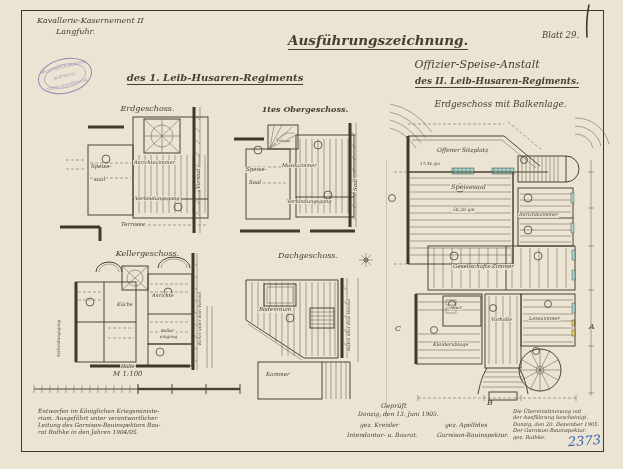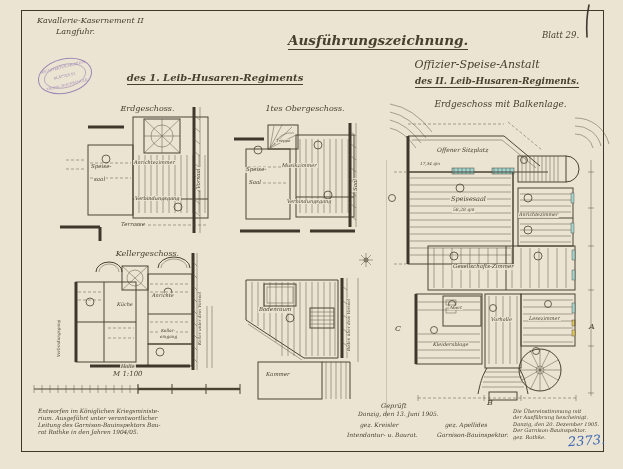--- a/index.html
+++ b/index.html
@@ -85,21 +85,21 @@
     <circle class="mk" cx="46" cy="56" r="4"></circle>
       <circle class="mk" cx="118" cy="104" r="4"></circle>
   </svg>
   <div class="rl" style="left:90px;top:164px;font-size:5.5px;">Speise-</div>
   <div class="rl" style="left:93px;top:177px;font-size:5.5px;">saal</div>
   <div class="rl" style="left:133px;top:160px;font-size:5px;">Anrichtezimmer</div>
   <div class="rl" style="left:134px;top:196px;font-size:5px;">Verbindungsgang</div>
   <div class="rl" style="left:120px;top:222px;font-size:5.5px;">Terrasse</div>
   <div class="rl rl-v" style="left:196px;top:190px;font-size:5.5px;">Vorsaal</div>
 
-  <div class="abs hw ctr" style="left:230px;top:104px;width:150px;font-size:8px;">1tes Obergeschoss.</div>
+  <div class="abs hw ctr" style="left:230px;top:104px;width:150px;font-size:8px;font-weight:bold;">1tes Obergeschoss.</div>
   <svg style="left:230px;top:105px;" width="150" height="143" viewBox="0 0 150 143">
     <path class="w2" d="M4 34h30"></path>
     <rect class="ln" x="16" y="44" width="44" height="70"></rect>
     <path class="t dash" d="M18 62h40M18 78h40"></path>
     <g>
       <rect class="ln" x="38" y="20" width="30" height="24"></rect>
       <path class="t" d="M40 43L44 21M40 43L52 20M40 43L62 22M40 43L66 30"></path>
       <path class="t" d="M44 40A18 18 0 0 1 64 28"></path>
     </g>
     <rect class="ln" x="66" y="30" width="58" height="82"></rect>
@@ -154,20 +154,21 @@
   <div class="rl rl-v" style="left:198px;top:346px;font-size:4.2px;">Keller unter dem Vorsaal</div>
 
   <div class="abs hw" style="left:113px;top:370px;font-size:7px;">M 1:100</div>
   <svg style="left:28px;top:381px;" width="218" height="16" viewBox="0 0 218 16">
     <path class="ln" d="M6 8H212"></path>
     <path class="t" d="M6 4v8M14 4v8M22 4v8M30 4v8M38 4v8M46 4v8M54 4v8M62 4v8M70 4v8M78 4v8M86 4v8M94 4v8M102 4v8M110 4v8"></path>
     <rect x="110" y="6.8" width="102" height="2.4" fill="#4a4334"></rect>
     <path class="ln" d="M110 3v10M144 3v10M178 3v10M212 3v10"></path>
   </svg>
 
+  <div class="abs hw ctr" style="left:238px;top:251px;width:140px;font-size:8px;">Dachgeschoss.</div>
   <svg style="left:238px;top:250px;" width="140" height="150" viewBox="0 0 140 150">
     <path class="ln" d="M8 30H100V108H66L8 70Z"></path>
     <path class="t" d="M10 74L64 110"></path>
     <path class="t" d="M14 32v40M20 32v44M26 32v48M32 32v54M38 32v60"></path>
     <path class="t" d="M44 32v74M50 32v74M56 32v74M62 32v74M68 32v74M74 32v74M80 32v74M86 32v74M92 32v74M97 32v74"></path>
     <rect class="ln" x="26" y="34" width="32" height="22"></rect>
     <rect class="t" x="29" y="37" width="26" height="16"></rect>
     <g>
       <rect class="ln" x="72" y="58" width="24" height="20"></rect>
       <path class="t" d="M72 62h24M72 66h24M72 70h24M72 74h24"></path>
@@ -253,21 +254,21 @@
       <circle class="mk" cx="150" cy="158" r="4"></circle>
     <circle class="mk" cx="64" cy="206" r="3.5"></circle>
       <circle class="mk" cx="105" cy="210" r="3.5"></circle>
     <circle class="mk" cx="160" cy="206" r="3.5"></circle>
       <circle class="mk" cx="46" cy="232" r="3.5"></circle>
     <circle class="mk" cx="148" cy="253" r="3.5"></circle>
       <circle class="mk" cx="136" cy="62" r="3.5"></circle>
   </svg>
   <div class="rl" style="left:436px;top:147px;font-size:6px;">Offener Sitzplatz</div>
   <div class="rl" style="left:419px;top:162px;font-size:4.2px;">17,34 qm</div>
-  <div class="rl" style="left:450px;top:196px;font-size:6.5px;">Speisesaal</div>
+  <div class="rl" style="left:450px;top:184px;font-size:6.5px;">Speisesaal</div>
   <div class="rl" style="left:452px;top:208px;font-size:4.5px;">58,28 qm</div>
   <div class="rl" style="left:518px;top:213px;font-size:4.8px;">Anrichtezimmer</div>
   <div class="rl" style="left:452px;top:264px;font-size:5.5px;">Gesellschafts-Zimmer</div>
   <div class="rl" style="left:449px;top:306px;font-size:4.2px;">Abort</div>
   <div class="rl" style="left:490px;top:317px;font-size:5px;">Vorhalle</div>
   <div class="rl" style="left:528px;top:316px;font-size:5px;">Lesezimmer</div>
   <div class="rl" style="left:432px;top:342px;font-size:5px;">Kleiderablage</div>
   <div class="abs hw" style="left:395px;top:324px;font-size:8px;">C</div>
   <div class="abs hw" style="left:589px;top:322px;font-size:8px;">A</div>
   <div class="abs hw" style="left:487px;top:398px;font-size:8px;">B</div>

